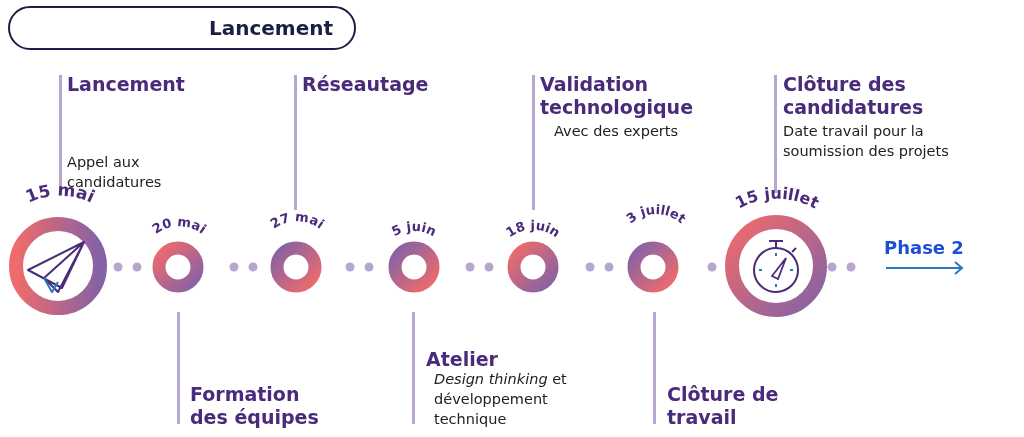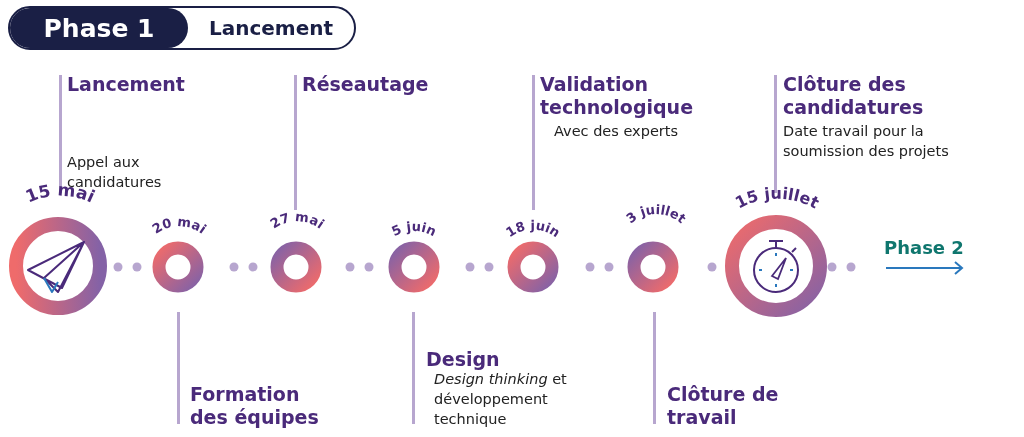--- a/index.html
+++ b/index.html
@@ -5,27 +5,26 @@
   html,body{margin:0;padding:0;background:#fff;}
   body{width:1024px;height:437px;position:relative;overflow:hidden;font-family:"DejaVu Sans",sans-serif;}
   .pill{position:absolute;left:8px;top:6px;width:348px;height:44px;border:2.5px solid #1a1f45;border-radius:24px;box-sizing:border-box;overflow:hidden;}
   .pill .dark{position:absolute;left:0;top:0;bottom:0;width:178px;background:#1a1f45;border-radius:0 22px 22px 0;color:#fff;font-weight:bold;font-size:25px;display:flex;align-items:center;justify-content:center;}
   .pill .light{position:absolute;left:178px;right:0;top:0;bottom:0;color:#1a1f45;font-weight:bold;font-size:20px;display:flex;align-items:center;justify-content:center;}
   .vline{position:absolute;width:3px;background:#b7a6cf;}
   .title{position:absolute;color:#4a2a7a;font-weight:bold;font-size:19px;line-height:23px;}
   .sub{position:absolute;color:#222;font-size:14.5px;line-height:20px;}
   .sub i{font-style:italic;}
   svg{position:absolute;left:0;top:0;}
-  .phase2{position:absolute;left:884px;top:237px;color:#0f766e;font-weight:bold;font-size:18px;text-align:right;}
+  .phase2{position:absolute;left:884px;top:237px;color:#1d4ed8;font-weight:bold;font-size:18px;text-align:right;}
 </style>
 </head>
 <body>
 
 <div class="pill">
-  <div class="dark">Phase 1</div>
   <div class="light">Lancement</div>
 </div>
 
 <div class="vline" style="left:59px;top:75px;height:118px;"></div>
 <div class="vline" style="left:177px;top:312px;height:112px;"></div>
 <div class="vline" style="left:294px;top:75px;height:135px;"></div>
 <div class="vline" style="left:412px;top:312px;height:112px;"></div>
 <div class="vline" style="left:532px;top:75px;height:135px;"></div>
 <div class="vline" style="left:653px;top:312px;height:112px;"></div>
 <div class="vline" style="left:774px;top:75px;height:118px;"></div>
@@ -36,21 +35,21 @@
 <div class="title" style="left:302px;top:73px;">Réseautage</div>
 
 <div class="title" style="left:540px;top:73px;width:170px;">Validation technologique</div>
 <div class="sub" style="left:540px;top:121px;margin-left:14px;">Avec des experts</div>
 
 <div class="title" style="left:783px;top:73px;width:150px;">Clôture des candidatures</div>
 <div class="sub" style="left:783px;top:121px;width:190px;">Date travail pour la soumission des projets</div>
 
 <div class="title" style="left:190px;top:383px;width:130px;">Formation des équipes</div>
 
-<div class="title" style="left:426px;top:348px;">Design</div>
+<div class="title" style="left:426px;top:348px;">Atelier</div>
 <div class="sub" style="left:426px;top:369px;width:150px;margin-left:8px;"><i>Design thinking</i><span> et développement technique</span></div>
 
 <div class="title" style="left:667px;top:383px;width:130px;">Clôture de travail</div>
 
 <svg width="1024" height="437">
   <defs>
     <linearGradient id="g1" x1="0" y1="0" x2="1" y2="1">
         <stop offset="0" stop-color="#ef6b6b"></stop>
         <stop offset="1" stop-color="#8462a6"></stop>
       </linearGradient>

